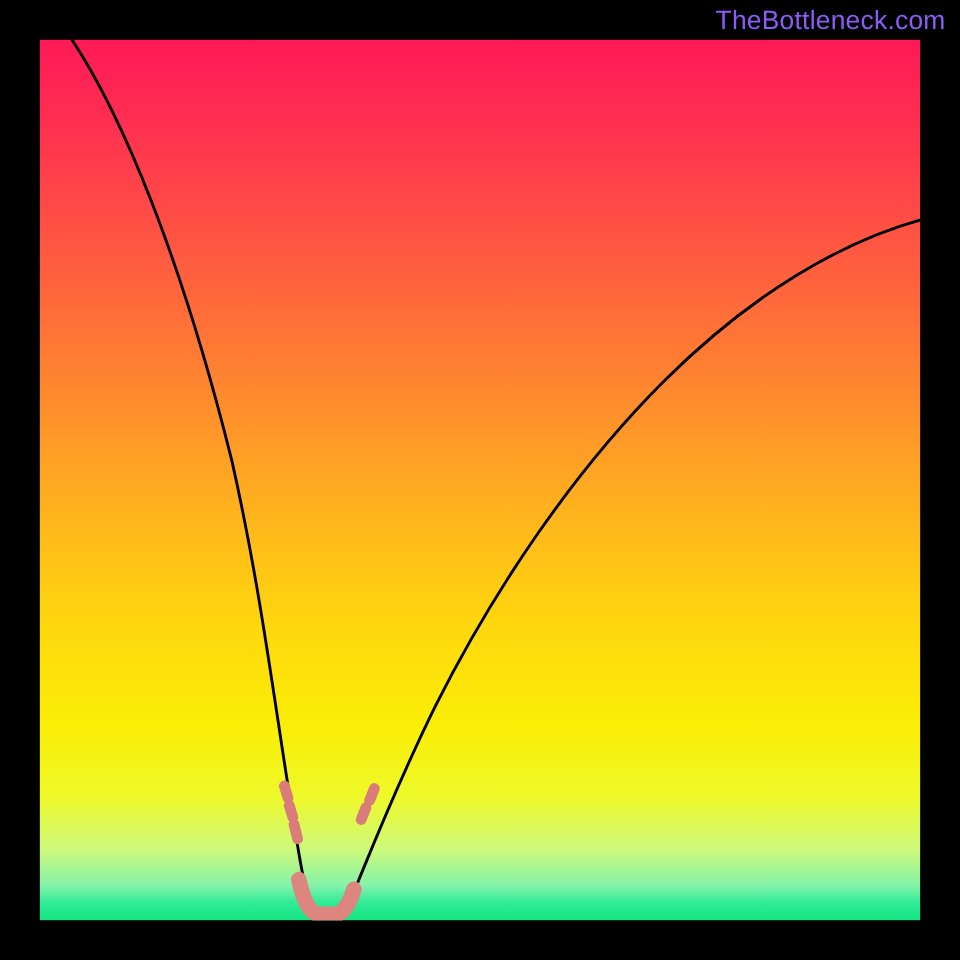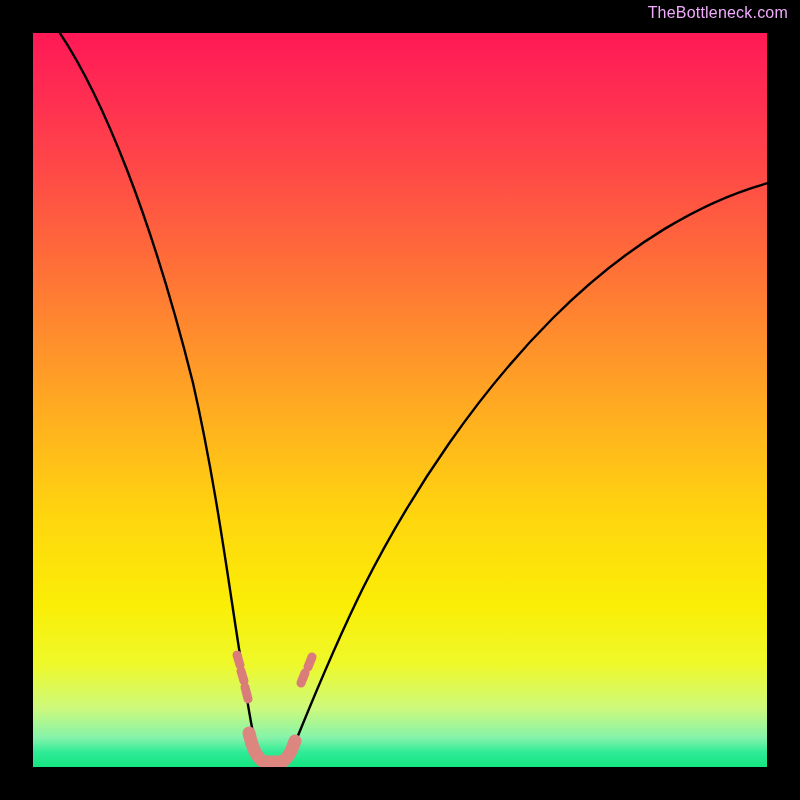--- a/index.html
+++ b/index.html
@@ -14,22 +14,22 @@
   .frame {
     position: relative;
     width: 800px;
     height: 800px;
     background: #000;
   }
   .watermark {
     position: absolute;
     top: 4px;
     right: 12px;
-    color: #f0abfc;
-    font-size: 16px;
+    color: #8b5cf6;
+    font-size: 22px;
     font-weight: 400;
     letter-spacing: 0.2px;
     z-index: 10;
   }
   .plot-area {
     position: absolute;
     left: 33px;
     top: 33px;
     width: 734px;
     height: 734px;

